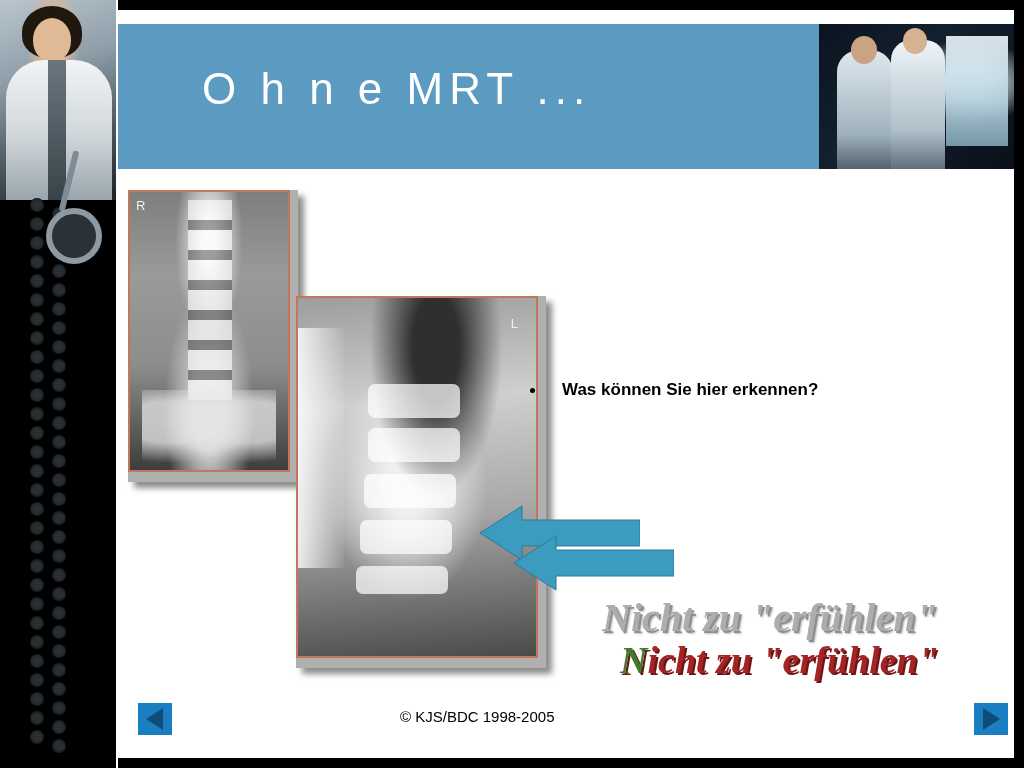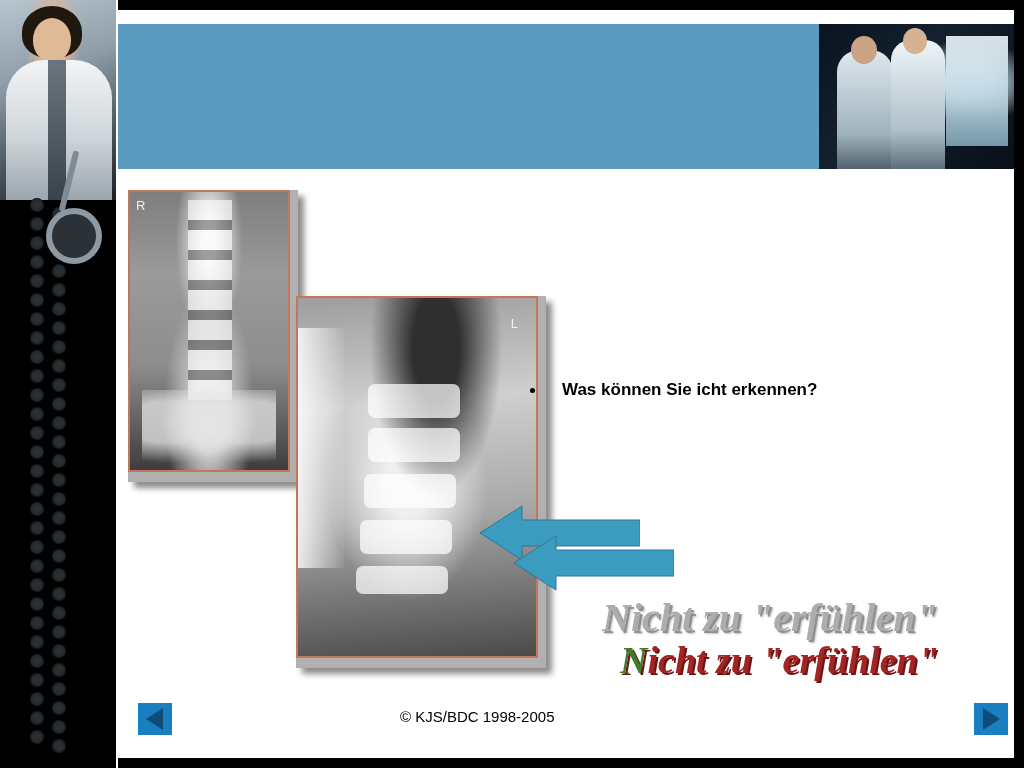--- a/index.html
+++ b/index.html
@@ -427,20 +427,21 @@
     <div id="stethoscope">
       <div class="tube"></div>
       <div class="ring"></div>
     </div>
   </div>
   <div id="left-vline"></div>
 
   <div id="canvas">
 
     <div id="title-band"></div>
+    <div id="title-text">O h n e  MRT ...</div>
 
     <div id="title-photo">
       <div class="lightbox"></div>
       <div class="doc1"></div>
       <div class="doc1head"></div>
       <div class="doc2"></div>
       <div class="doc2head"></div>
     </div>
 
     <div class="xray-frame" id="xray-ap">
@@ -458,21 +459,21 @@
         <div class="vertebra" style="top:130px;"></div>
         <div class="vertebra" style="top:176px; left:66px;"></div>
         <div class="vertebra" style="top:222px; left:62px;"></div>
         <div class="vertebra" style="top:268px; left:58px; height:28px;"></div>
         <div class="xray-marker" style="right:18px; top:18px;">L</div>
       </div>
     </div>
 
     <div id="bullet">
       <span class="dot"></span>
-      <span class="txt">Was können Sie icht erkennen?</span>
+      <span class="txt">Was können Sie hier erkennen?</span>
     </div>
 
     <div class="arrow" style="left:362px; top:494px;">
       <svg width="160" height="58" viewBox="0 0 160 58">
         <polygon points="0,29 42,2 42,16 160,16 160,42 42,42 42,56" fill="#3c9cc0" stroke="#2b7898" stroke-width="1"></polygon>
       </svg>
     </div>
     <div class="arrow" style="left:396px; top:524px;">
       <svg width="160" height="58" viewBox="0 0 160 58">
         <polygon points="0,29 42,2 42,16 160,16 160,42 42,42 42,56" fill="#3c9cc0" stroke="#2b7898" stroke-width="1"></polygon>

